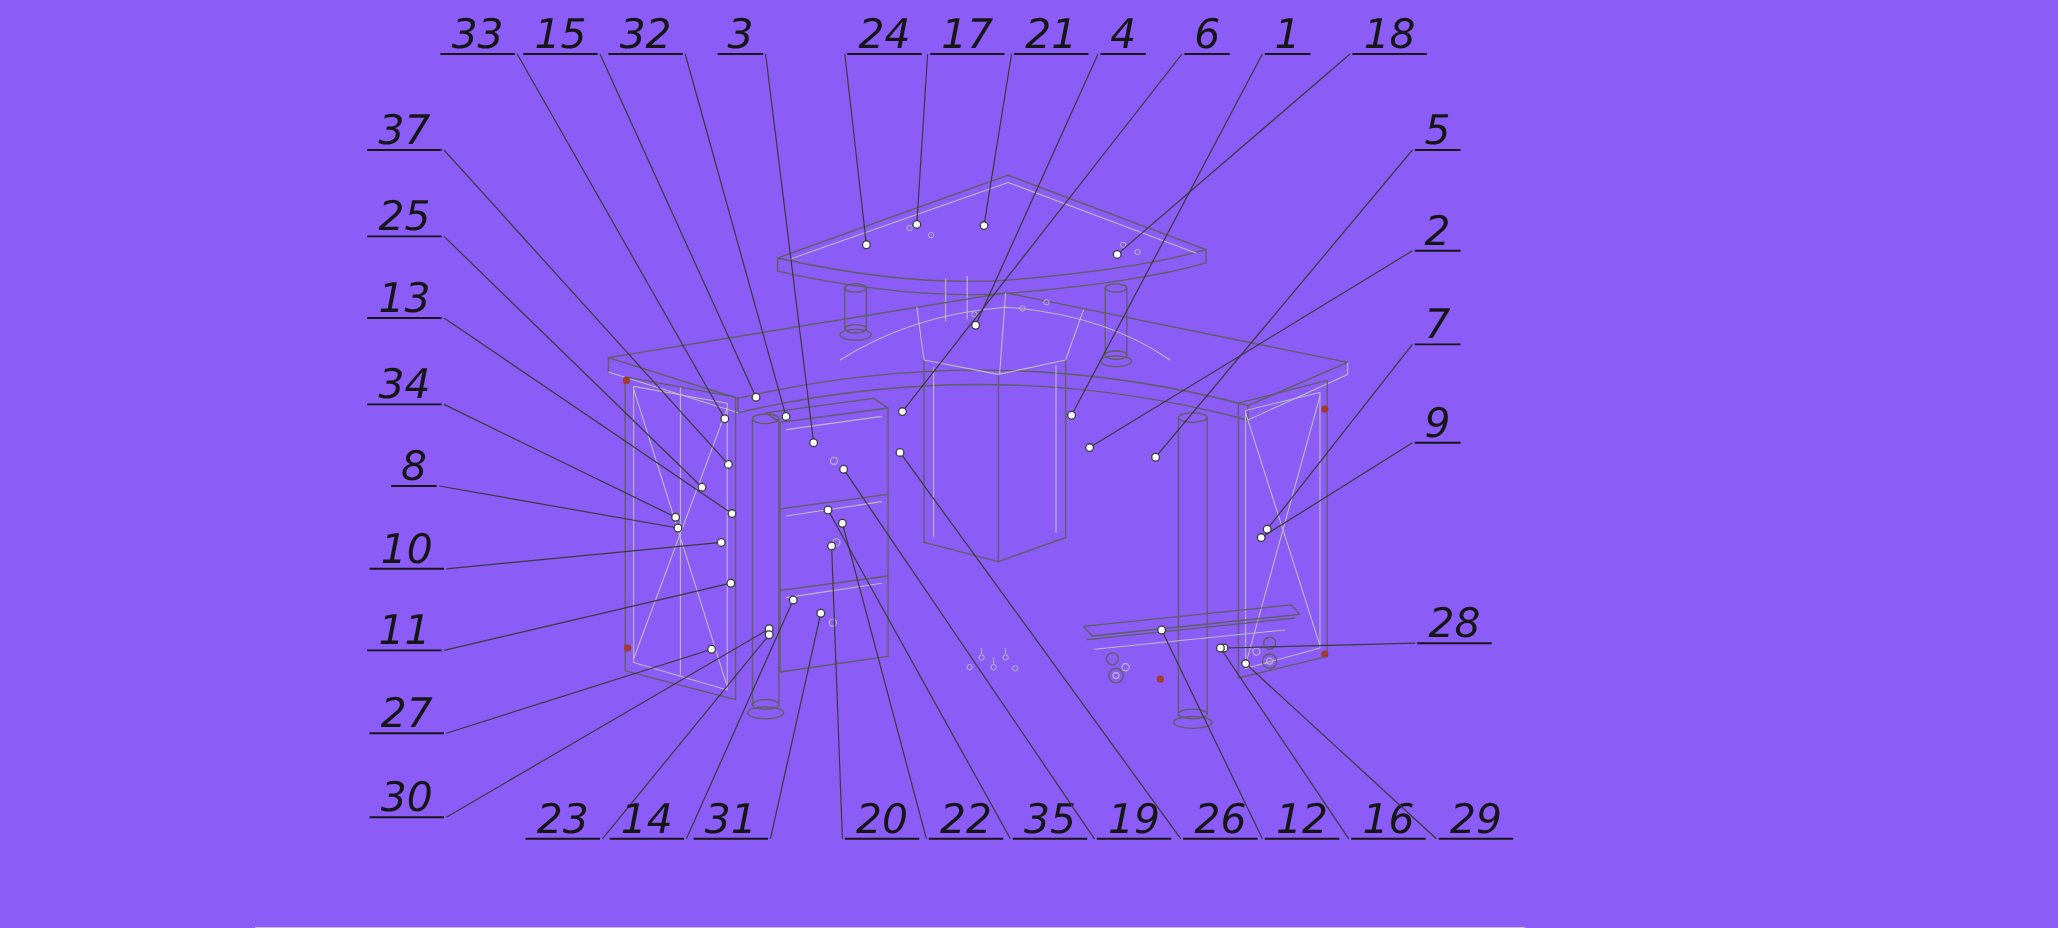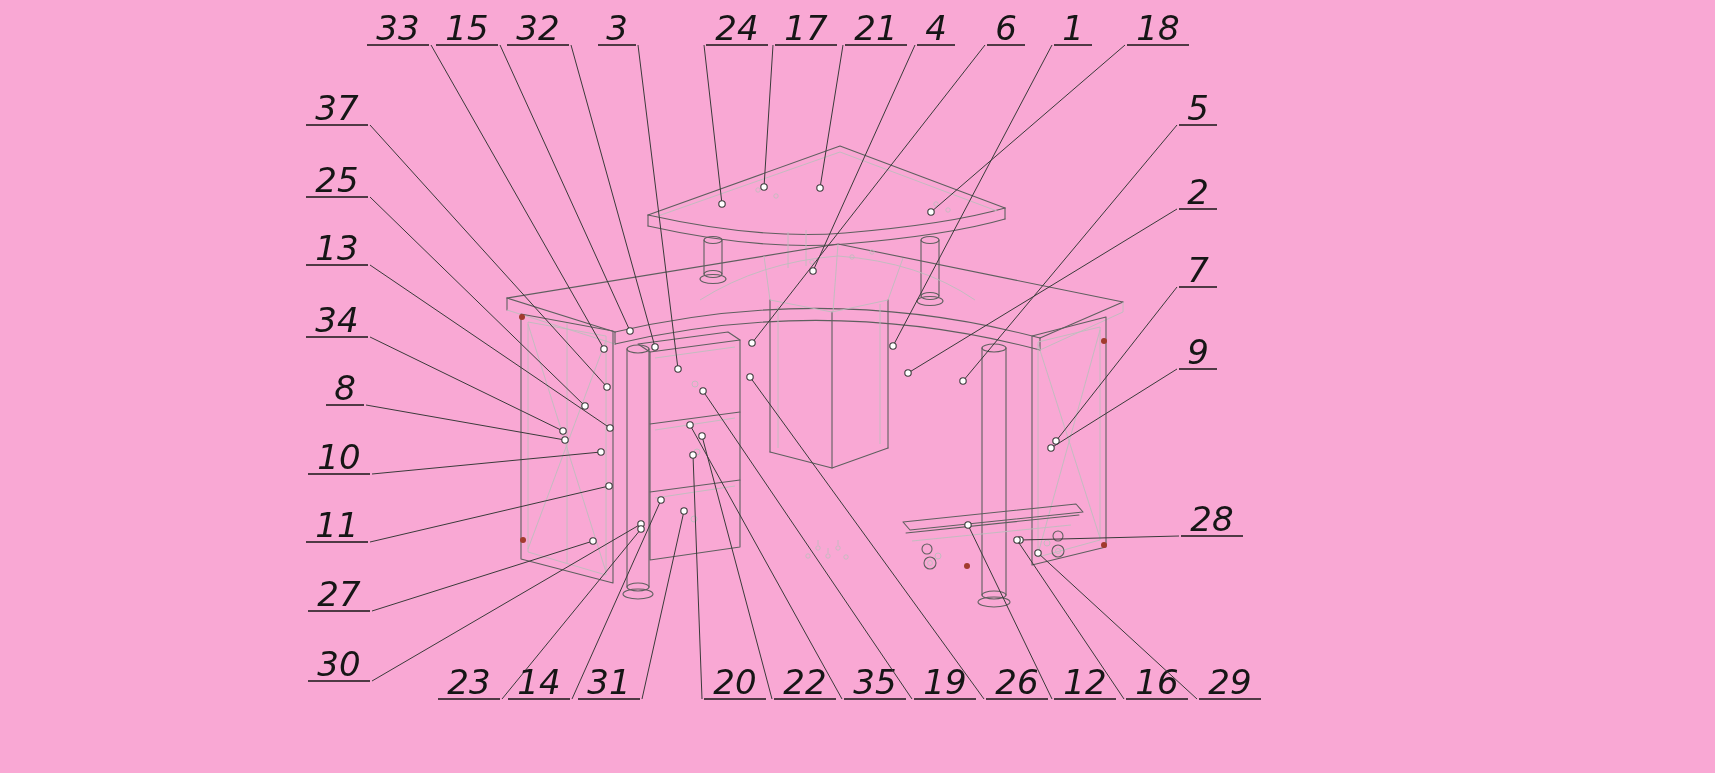--- a/index.html
+++ b/index.html
@@ -1,17 +1,17 @@
 <!DOCTYPE html>
 <html style="--stroke-main: #5f5f5f; --stroke-light: #bdbdbd; --leader: #3a3a3a; --callout: #161616; --pin: #a23b2e;"><head>
 <meta charset="utf-8">
 <style>
   html,body{margin:0;padding:0;background:#ffffff;}
   body{width:1715px;height:773px;overflow:hidden;font-family:"DejaVu Sans",sans-serif;}
-  .canvas{position:relative;width:1715px;height:773px;background:#f9a8d4;}
+  .canvas{position:relative;width:1715px;height:773px;background:#8b5cf6;}
   svg{display:block;}
   .main{stroke:var(--stroke-main,#5f5f5f);stroke-width:1.1;fill:none;stroke-linejoin:round;stroke-linecap:round;}
   .light{stroke:var(--stroke-light,#bdbdbd);stroke-width:0.9;fill:none;stroke-linejoin:round;}
   .tiny{stroke:var(--stroke-light,#bdbdbd);stroke-width:0.8;fill:none;}
   .leader{stroke:var(--leader,#3a3a3a);stroke-width:1;fill:none;}
   .underline{stroke:var(--callout,#161616);stroke-width:1.6;}
   .marker{fill:#ffffff;stroke:var(--leader,#3a3a3a);stroke-width:1.1;}
   .callout-text{font-family:"DejaVu Sans",sans-serif;font-style:italic;font-size:34px;fill:var(--callout,#161616);}
   .pin{fill:var(--pin,#a23b2e);stroke:none;}
 </style>

